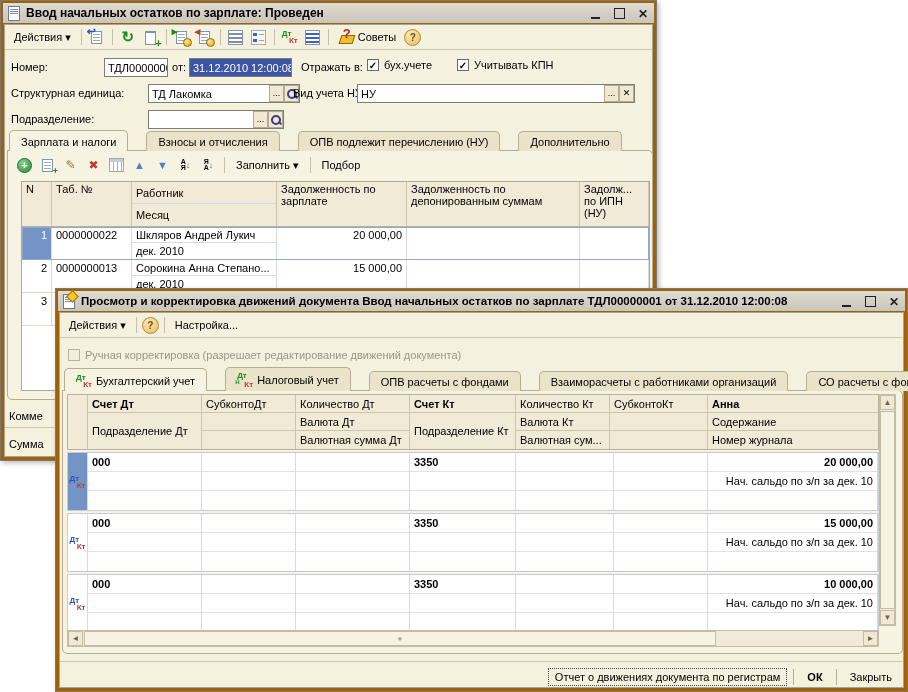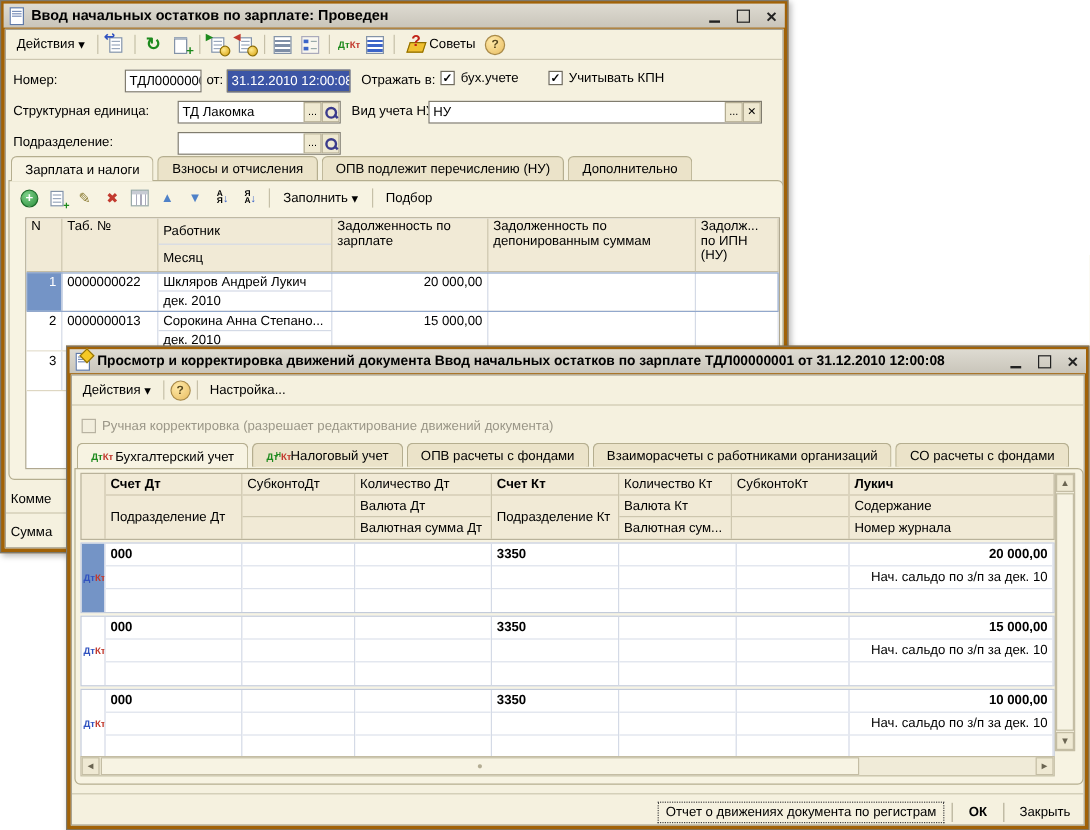--- a/index.html
+++ b/index.html
@@ -30,21 +30,21 @@
   .ov{position:absolute;font-weight:bold;font-size:11px;line-height:1}
   .ov-tl{left:0;top:-1px}.ov-br{right:-1px;bottom:-2px}
   .green{color:#1d8a1d}.red{color:#c23a2e}.blue{color:#3052c0}
   .ico-lines{width:13px;height:13px;border:1px solid #8393a8;background:
      repeating-linear-gradient(#fff 0 2px,#7e8ea6 2px 4px);}
   .ico-marks{width:13px;height:13px;background:
      linear-gradient(#3b64c8 0 0) 1px 2px/4px 3px no-repeat,
      linear-gradient(#3b64c8 0 0) 1px 8px/4px 3px no-repeat,
      linear-gradient(#9aa 0 0) 7px 3px/5px 1px no-repeat,
      linear-gradient(#9aa 0 0) 7px 9px/5px 1px no-repeat,#f8f6ee;border:1px solid #aab}
-  .dtkt{display:flex;line-height:7px;font-size:8px;font-weight:bold;width:16px}
+  .dtkt{display:flex;flex-direction:column;line-height:7px;font-size:8px;font-weight:bold;width:16px}
   .dtkt .l1{align-self:flex-start}.dtkt .l2{align-self:flex-end}
   .dtkt sup{font-size:6px}
   .tips-ico{position:relative;width:16px;height:16px}
   .tips-ico::before{content:"";position:absolute;left:1px;bottom:1px;width:12px;height:7px;background:#f0c030;
         border:1px solid #8e6d00;transform:skewX(-18deg)}
   .tips-ico .q{position:absolute;left:4px;top:-3px;color:#c22318;font-weight:bold;font-size:13px}
   .help-circ{width:15px;height:15px;border-radius:50%;background:radial-gradient(circle at 35% 30%,#ffe9a8,#e8bd62);
         border:1px solid #a98a48;display:flex;align-items:center;justify-content:center;font-weight:bold;font-size:10px;color:#5a4a20}
   .winico{width:14px;height:14px;position:relative}
   .winico .p{position:absolute;left:1px;top:0;width:10px;height:13px;background:#fff;border:1px solid #5f7aa8}
@@ -59,21 +59,21 @@
         justify-content:center;font-size:9px;line-height:1;box-sizing:border-box;cursor:default}
   .sel-date{background:#3c55a6;color:#fff}
   .mag{position:relative;width:12px;height:12px;display:inline-block}
   .mag::before{content:"";position:absolute;left:1px;top:1px;width:6px;height:6px;border:2px solid #3b3b8c;border-radius:50%}
   .mag::after{content:"";position:absolute;left:8px;top:8px;width:4px;height:2px;background:#3b3b8c;transform:rotate(45deg)}
   .cb{width:12px;height:12px;background:#fff;border:1px solid #6e6a5c;display:flex;align-items:center;
       justify-content:center;font-size:10px;font-weight:bold;box-sizing:border-box}
   .cb-dis{border-color:#b8b3a2;background:#f2eedd}
   .cbrow{position:absolute;display:flex;align-items:center;gap:5px;white-space:nowrap}
   
-  .tabstrip{position:absolute;display:flex;align-items:center;gap:3px}
+  .tabstrip{position:absolute;display:flex;align-items:flex-end;gap:18px}
   .tab{background:#ebe3c9;border:1px solid #b5ae8f;border-bottom:none;border-radius:5px 5px 0 0;
        padding:4px 11px 3px;white-space:nowrap;display:flex;align-items:center;gap:4px;cursor:default}
   .tab.active{background:#f7f3e2;padding-top:5px;position:relative;z-index:3}
   .tabpage{position:absolute;background:#f7f3e2;border:1px solid #b5ae8f;border-radius:0 5px 5px 5px;box-sizing:border-box}
   
   .gtoolbar{position:absolute;display:flex;align-items:center;gap:4px}
   .gico{width:19px;height:18px;display:flex;align-items:center;justify-content:center;position:relative;font-size:12px}
   .addcirc{width:13px;height:13px;border-radius:50%;background:radial-gradient(circle at 35% 30%,#7fd28a,#2c8f3c);
       border:1px solid #1d6b2b;color:#fff;font-weight:bold;font-size:11px;line-height:11px;display:flex;align-items:center;justify-content:center}
   .gridico{width:13px;height:12px;border:1px solid #9aa;background:
@@ -220,21 +220,21 @@
       <span>бух.учете</span>
     </span>
     <span class="cbrow" style="left:452px;top:34px">
       <span class="cb">
           <span>✓</span>
         </span>
       <span>Учитывать КПН</span>
     </span>
 
     <span class="flabel" style="left:6px;top:62px">Структурная единица:</span>
-    <div class="input" style="left:143px;top:59px;width:136px">
+    <div class="input" style="left:143px;top:59px;width:152px">
       <span class="grow">ТД Лакомка</span>
       <span class="fbtn">...</span>
       <span class="fbtn" style="margin-right:-3px">
           <span class="mag"></span>
         </span>
     </div>
     <span class="flabel" style="left:288px;top:62px">Вид учета НУ:</span>
     <div class="input" style="left:352px;top:59px;width:278px">
       <span class="grow">НУ</span>
       <span class="fbtn">...</span>
@@ -464,21 +464,21 @@
           <div class="hl bb">Количество Кт</div>
           <div class="hl bb">Валюта Кт</div>
           <div class="hl">Валютная сум...</div>
         </div>
         <div class="fcol fc5">
           <div class="hl bb">СубконтоКт</div>
           <div class="hl bb"></div>
           <div class="hl"></div>
         </div>
         <div class="fcol fc7">
-          <div class="hl bb bold">Лукич</div>
+          <div class="hl bb bold">Анна</div>
           <div class="hl bb">Содержание</div>
           <div class="hl">Номер журнала</div>
         </div>
       </div>
 
       <div class="fw-row">
         <div class="fcol fc0">
             <div class="selcell on">
           <span class="dtkt">
                 <span class="l1 blue">Дт</span>

